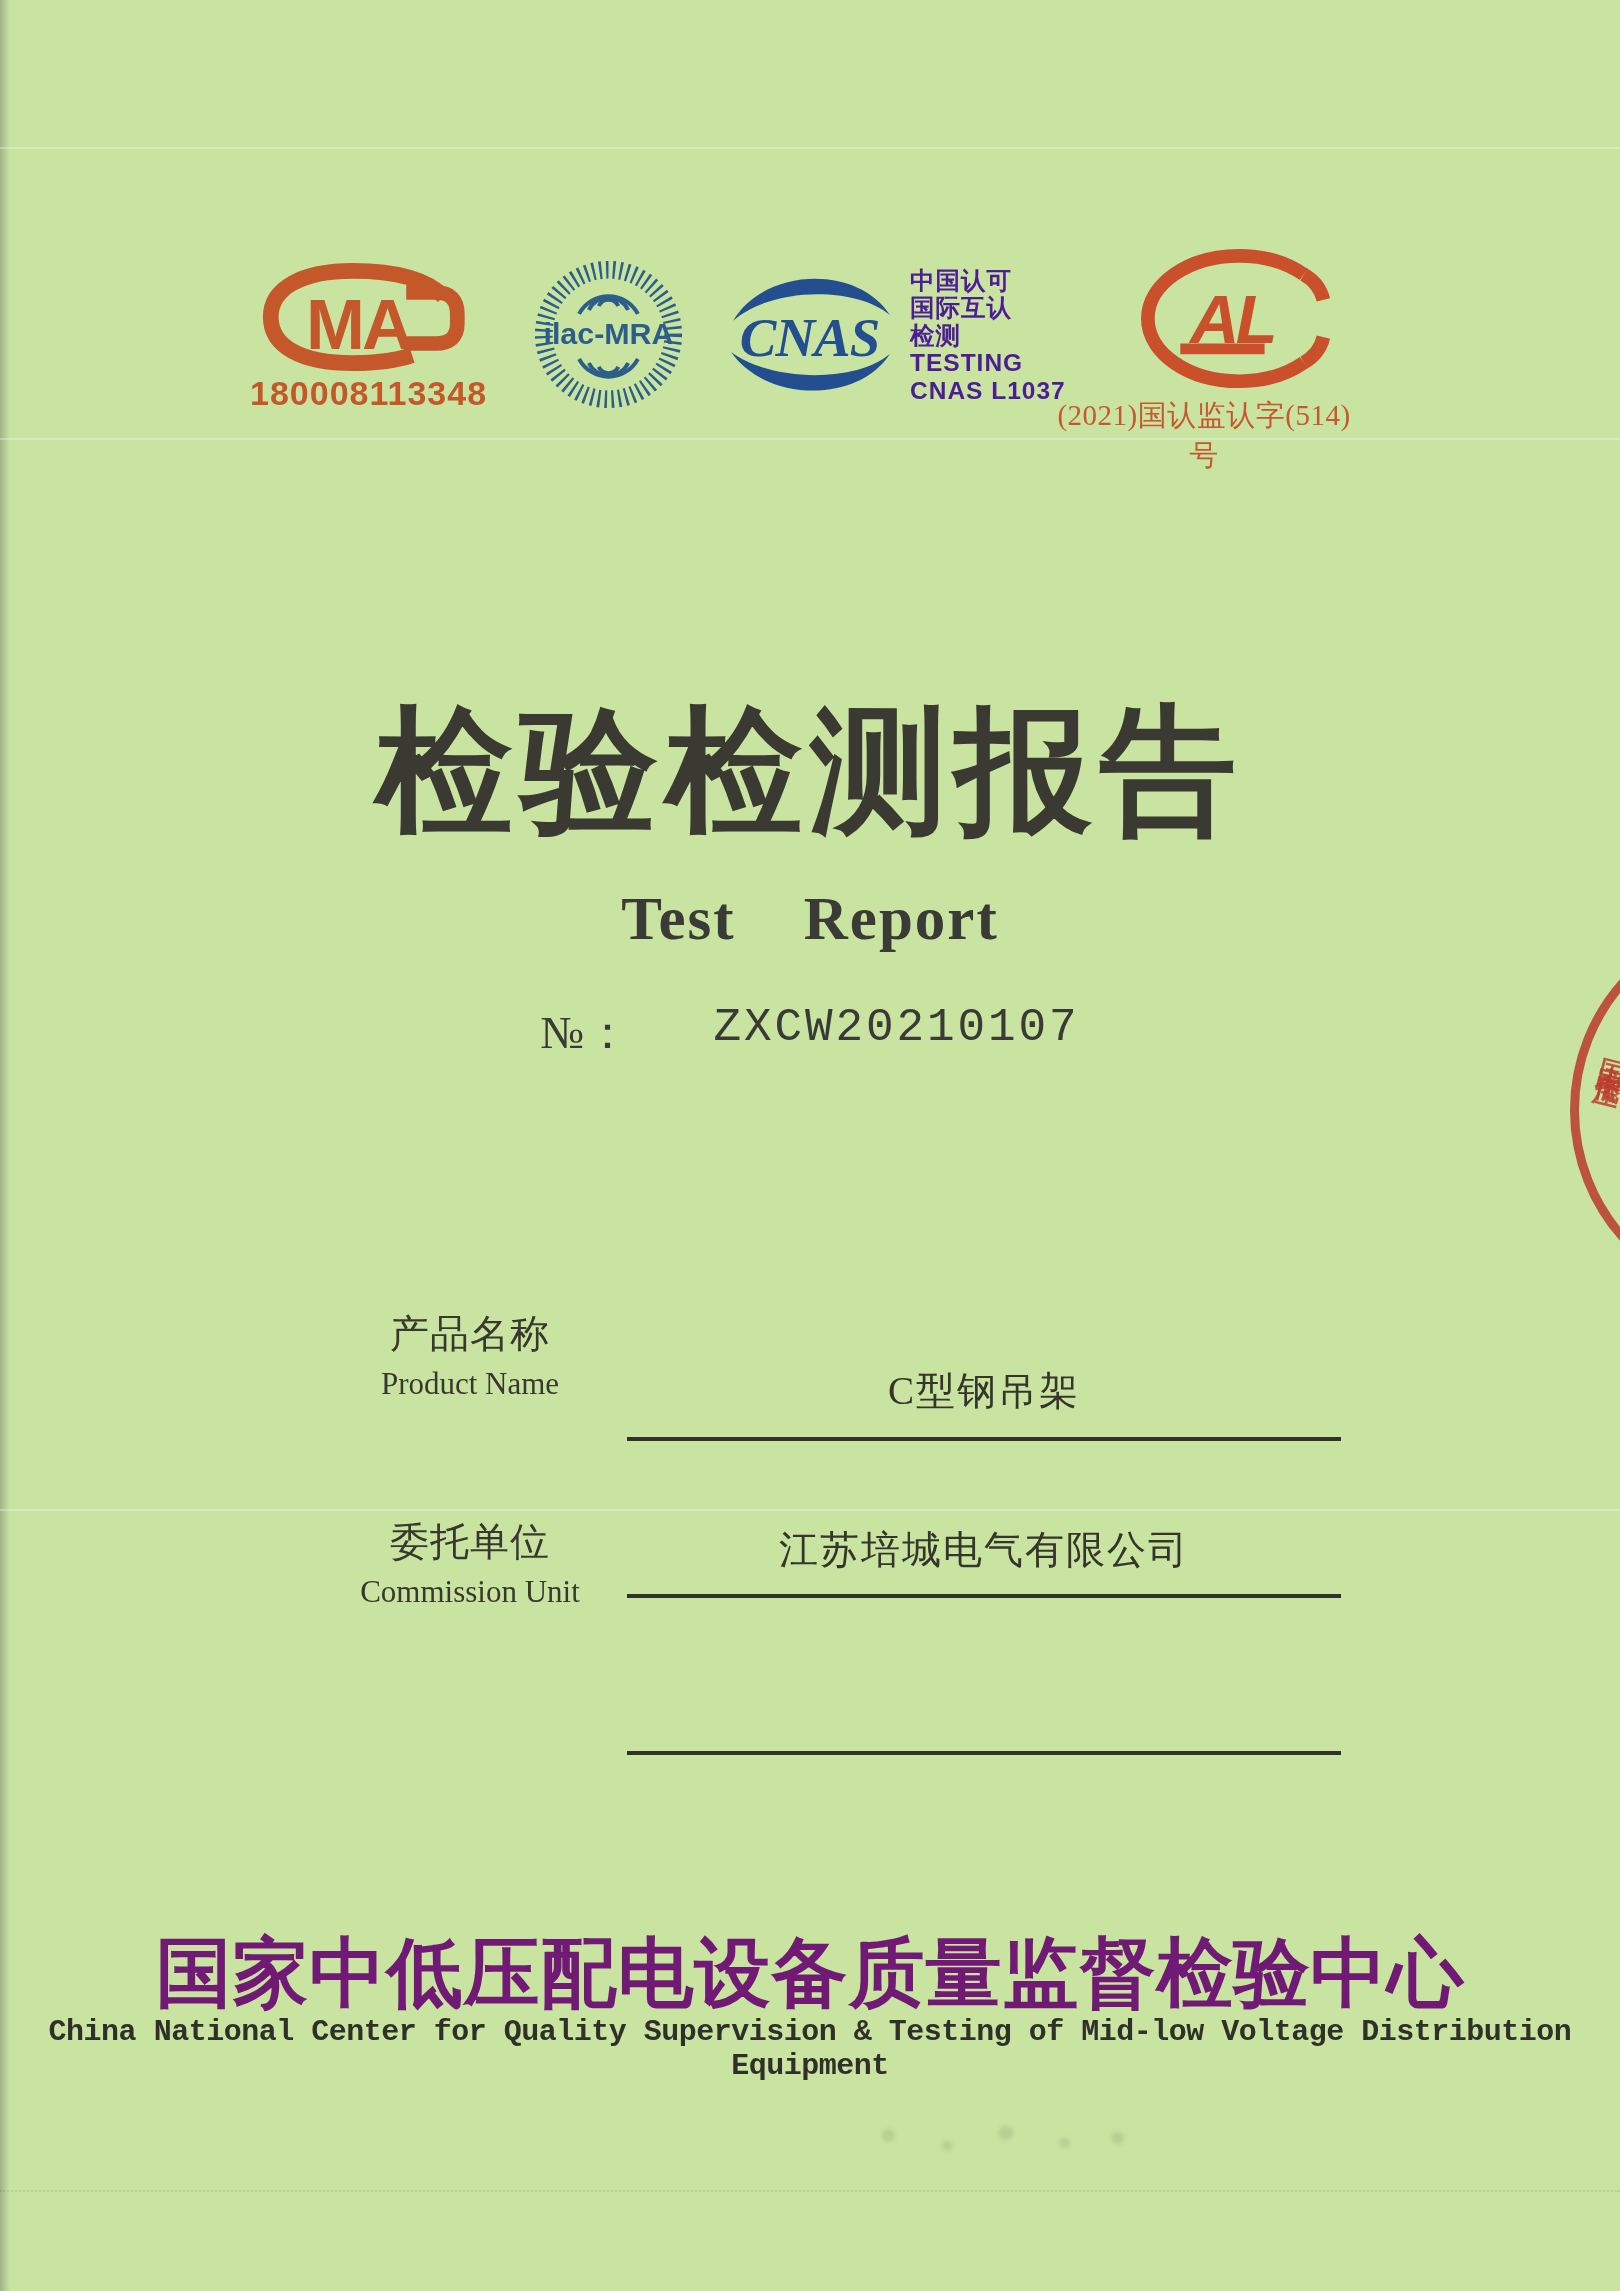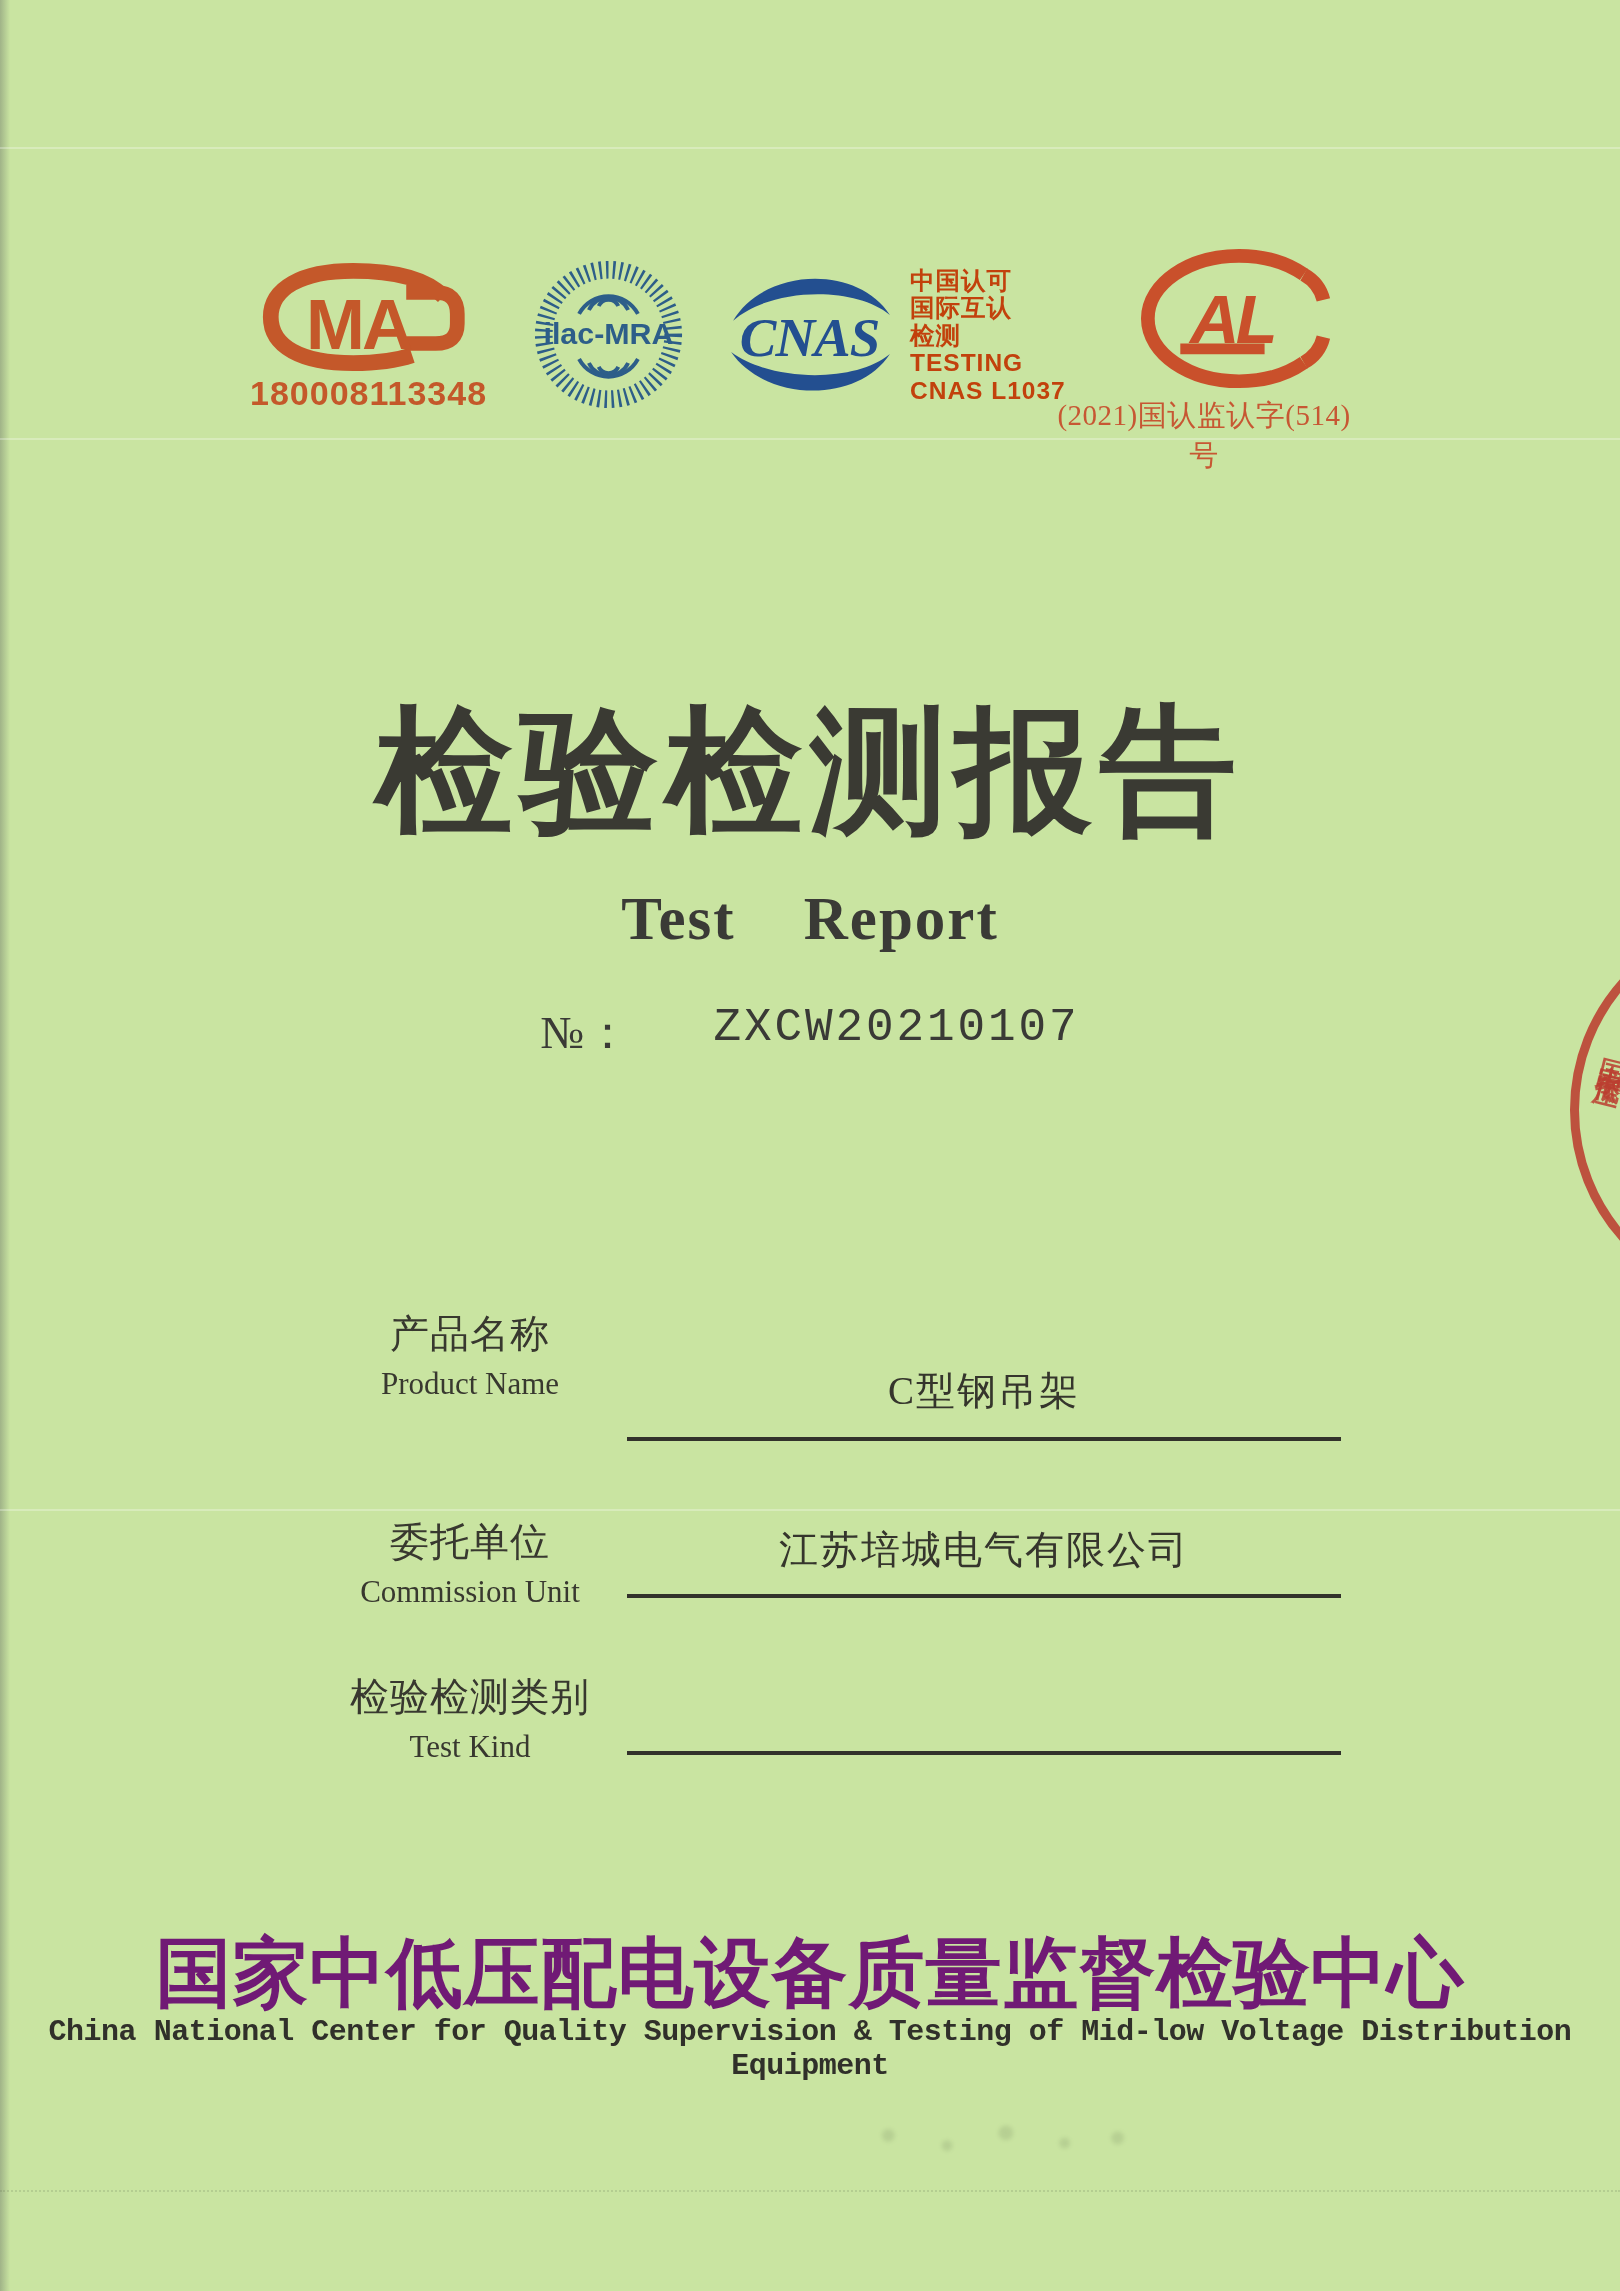--- a/index.html
+++ b/index.html
@@ -26,21 +26,21 @@
 
   
   .cma-logo{position:absolute;left:257px;top:263px;}
   .cma-number{position:absolute;left:250px;top:374px;width:225px;text-align:center;
     font-family:"Liberation Sans",sans-serif;font-weight:bold;font-size:34px;
     letter-spacing:1px;color:#c4582a;}
   .ilac-logo{position:absolute;left:532px;top:253px;}
   .cnas-logo{position:absolute;left:727px;top:260px;}
   .cnas-lines{position:absolute;left:910px;top:267px;
     font-family:"Liberation Sans",sans-serif;font-weight:600;font-size:24.5px;
-    line-height:27.4px;color:#c2410c;letter-spacing:1px;}
+    line-height:27.4px;color:#4c1d95;letter-spacing:1px;}
   .al-logo{position:absolute;left:1139px;top:247px;}
   .al-caption{position:absolute;left:1057px;top:396px;width:294px;text-align:center;
     font-size:29px;color:#c75733;letter-spacing:0.5px;}
 
   
   .title-zh{position:absolute;left:0;top:680px;width:100%;text-align:center;
     font-size:137px;font-weight:bold;letter-spacing:7.8px;color:#3a3a33;}
   .title-en{position:absolute;left:0;top:884px;width:100%;text-align:center;
     font-size:61px;font-weight:bold;word-spacing:51px;letter-spacing:2px;color:#3a3a36;}
   .report-no{position:absolute;left:0;top:1002px;width:100%;
@@ -148,23 +148,19 @@
   <div class="field-value" style="top:1364px">C型钢吊架</div>
   <div class="field-line" style="top:1437px"></div>
 
   <div class="field-label" style="top:1515px">
     <div class="zh">委托单位</div>
     <div class="en">Commission Unit</div>
   </div>
   <div class="field-value" style="top:1523px">江苏培城电气有限公司</div>
   <div class="field-line" style="top:1594px"></div>
 
-  <div class="field-label" style="top:1670px">
-    <div class="zh">检验检测类别</div>
-    <div class="en">Test Kind</div>
-  </div>
   <div class="field-line" style="top:1751px"></div>
 
   <div class="footer-zh">国家中低压配电设备质量监督检验中心</div>
   <div class="footer-en">China National Center for Quality Supervision &amp; Testing of Mid-low Voltage Distribution Equipment</div>
 
 </div>
 
 
 </body></html>

